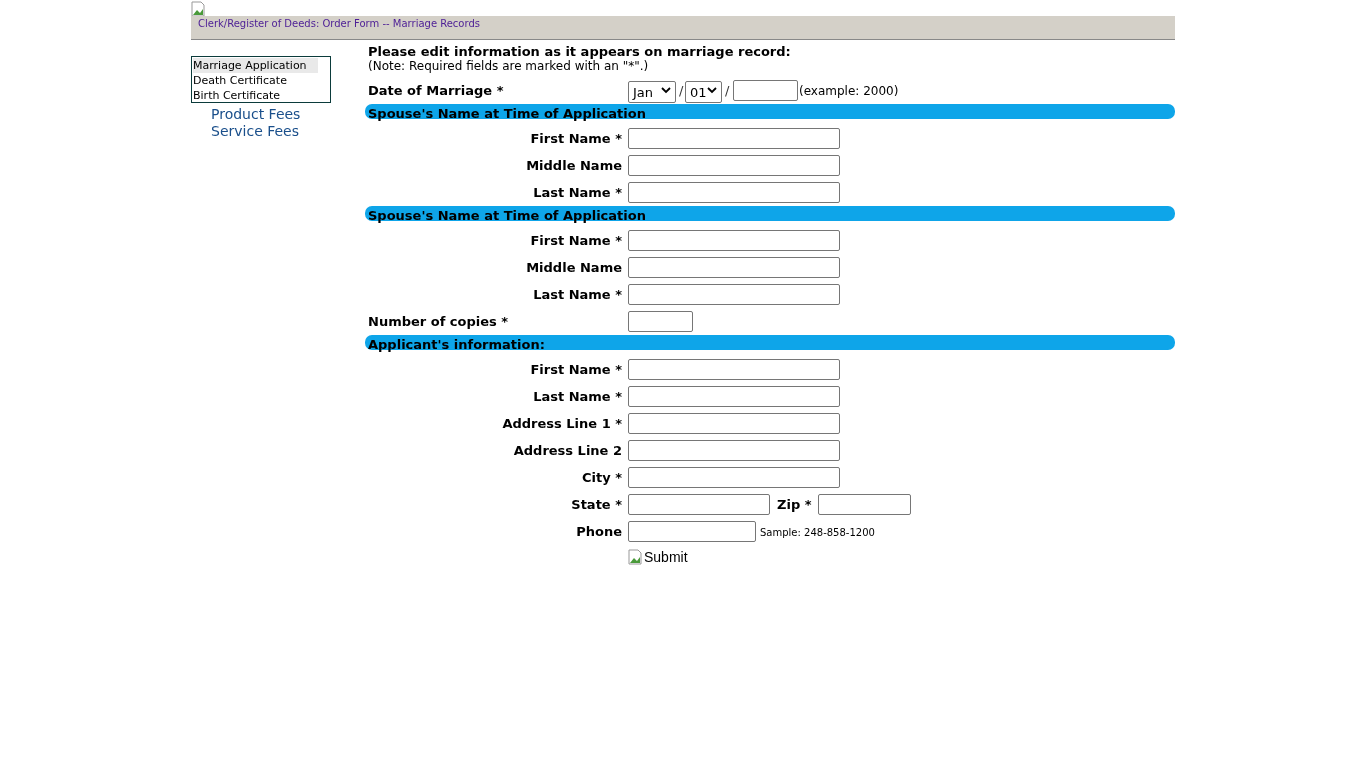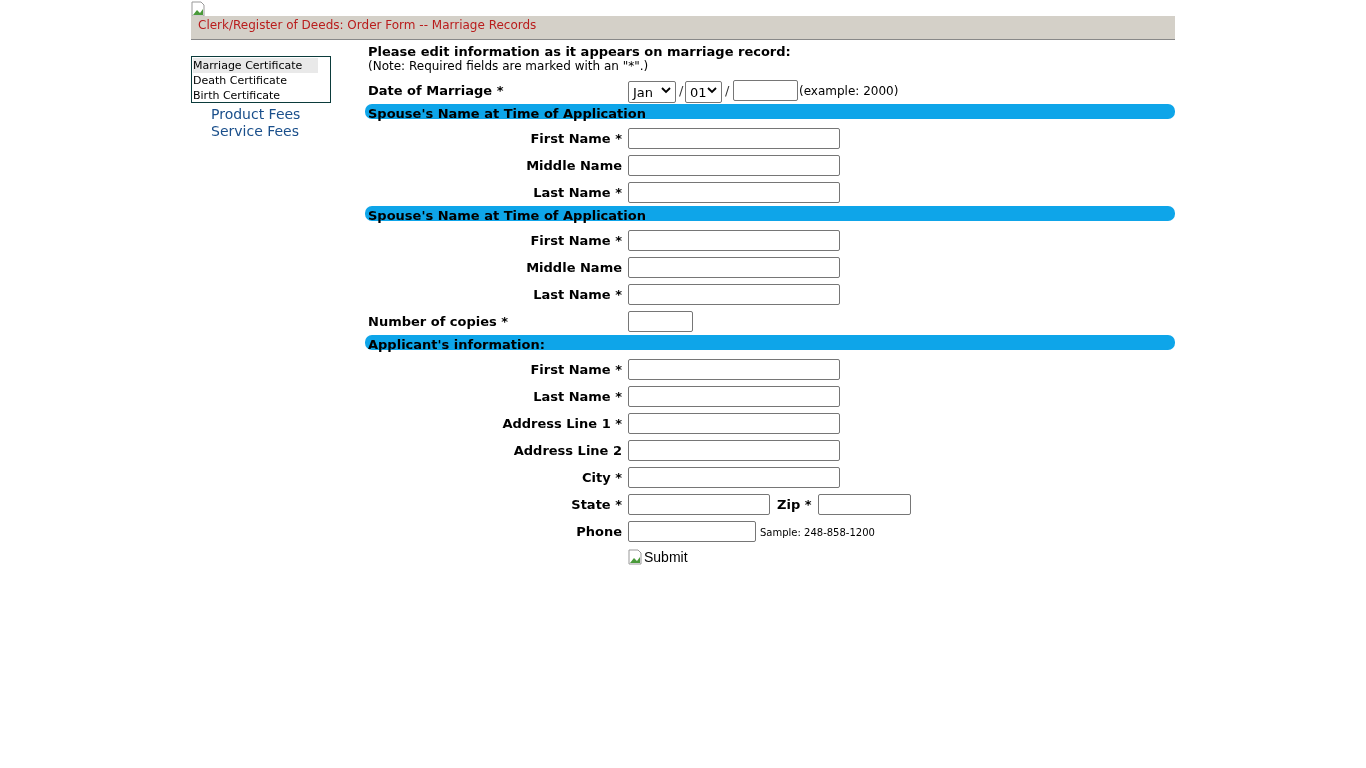--- a/index.html
+++ b/index.html
@@ -1,20 +1,20 @@
 <!DOCTYPE html>
 <html><head>
 <meta charset="utf-8">
 <style>
   html, body { margin:0; padding:0; background:#ffffff; }
   body { width:1366px; height:768px; position:relative; font-family:"DejaVu Sans", sans-serif; font-size:13px; color:#000; overflow:hidden; }
   .abs { position:absolute; }
   .broken-img { position:absolute; left:191px; top:1px; width:16px; height:16px; }
   .header-bar { left:191px; top:16px; width:984px; height:23px; background:#d4d0c8; border-bottom:1px solid #888; }
-  .header-title { position:absolute; left:7px; top:2px; font-size:12px; color:#b91c1c; white-space:nowrap; }
+  .header-title { position:absolute; left:7px; top:2px; font-size:10px; color:#4c1d95; white-space:nowrap; }
   .sidebar-box { left:191px; top:56px; width:138px; height:45px; border:1px solid #0b3b3b; background:#fff; }
   .sb-item { position:absolute; left:1px; font-size:11px; line-height:15px; color:#000; white-space:nowrap; height:15px; cursor:pointer; }
   .sb-item.sel { background:#e9e9e9; width:125px; }
   .side-link { position:absolute; left:211px; font-size:14px; color:#1a4f8b; cursor:pointer; white-space:nowrap; }
   .intro1 { left:368px; top:44px; font-weight:bold; font-size:13px; white-space:nowrap; }
   .intro2 { left:368px; top:59px; font-size:12px; white-space:nowrap; }
   .lbl-left { position:absolute; left:368px; font-weight:bold; font-size:13px; white-space:nowrap; }
   .lbl-right { position:absolute; right:744px; font-weight:bold; font-size:13px; white-space:nowrap; text-align:right; }
   .section { position:absolute; left:365px; width:810px; height:15px; background:#0ea5e9;border-radius:7px; }
   .section span { position:absolute; left:3px; top:2px; font-weight:bold; font-size:13px; white-space:nowrap; }
@@ -33,21 +33,21 @@
 <svg class="broken-img" viewBox="0 0 16 16">
   <path d="M1 1 H10 L13 4 V15 H1 Z" fill="#fff" stroke="#999" stroke-width="1"></path>
   <path d="M2 14 L6 9 L9 12 L12 8 V14 Z" fill="#4a9a3a"></path>
 </svg>
 
 <div class="abs header-bar">
   <span class="header-title">Clerk/Register of Deeds: Order Form -- Marriage Records</span>
 </div>
 
 <div class="abs sidebar-box">
-  <div class="sb-item sel" style="top:1px">Marriage Certificate</div>
+  <div class="sb-item sel" style="top:1px">Marriage Application</div>
   <div class="sb-item" style="top:16px">Death Certificate</div>
   <div class="sb-item" style="top:31px">Birth Certificate</div>
 </div>
 <a class="side-link" style="top:106px">Product Fees</a>
 <a class="side-link" style="top:123px">Service Fees</a>
 
 <div class="abs intro1">Please edit information as it appears on marriage record:</div>
 <div class="abs intro2">(Note: Required fields are marked with an "*".)</div>
 
 <div class="lbl-left" style="top:83px">Date of Marriage *</div>

